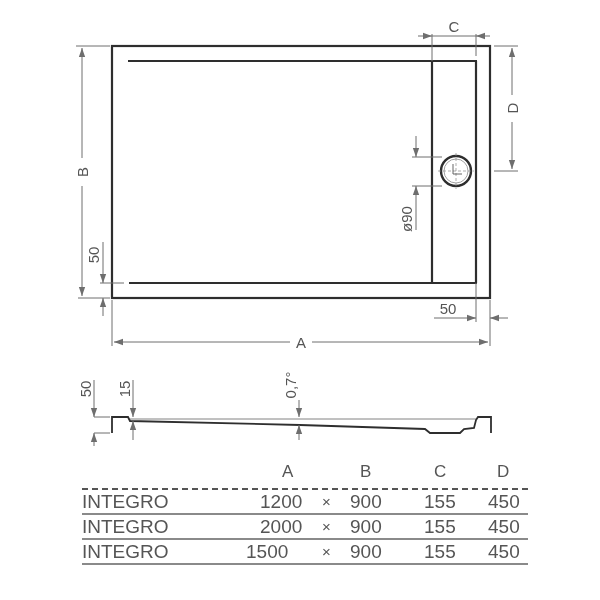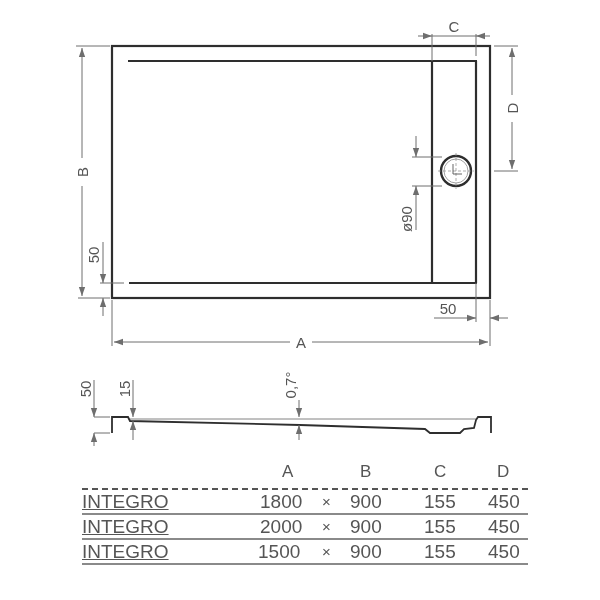--- a/index.html
+++ b/index.html
@@ -5,21 +5,21 @@
     html, body { margin: 0; padding: 0; background: #ffffff; }
     body { width: 600px; height: 600px; position: relative; overflow: hidden; font-family: "Liberation Sans", sans-serif; }
     svg { position: absolute; left: 0; top: 0; }
     .dimtxt { font-family: "Liberation Sans", sans-serif; fill: #555555; font-size: 15px; }
     .table { position: absolute; left: 82px; top: 462px; width: 446px; font-family: "Liberation Sans", sans-serif; color: #555555; }
     .thead { position: relative; height: 26px; }
     .thead span { position: absolute; top: 0; font-size: 17px; }
     .dash { height: 0; border-top: 2px dashed #555555; margin: 0 0 0 0; }
     .row { position: relative; height: 23px; border-bottom: 2px solid #8a8a8a; font-size: 19px; line-height: 24px; }
     .row span { position: absolute; top: 0; }
-    .model { left: 0; text-decoration: underline; }
+    .model { left: 0; }
   </style>
 </head>
 <body>
 
 <svg width="600" height="600" viewBox="0 0 600 600">
   <defs>
     <marker id="arr" viewBox="0 0 10 10" refX="10" refY="5" markerWidth="9" markerHeight="9" orient="auto-start-reverse" markerUnits="userSpaceOnUse">
       <path d="M0,1.5 L10,5 L0,8.5 z" fill="#6e6e6e"></path>
     </marker>
   </defs>
@@ -110,35 +110,35 @@
   <div class="thead">
     <span style="left:200px">A</span>
     <span style="left:278px">B</span>
     <span style="left:352px">C</span>
     <span style="left:415px">D</span>
   </div>
   <div class="dash"></div>
 
   <div class="row">
     <span class="model">INTEGRO</span>
-    <span style="left:178px">1800</span>
+    <span style="left:178px">1200</span>
     <span style="left:240px;font-size:15px">×</span>
     <span style="left:268px">900</span>
     <span style="left:342px">155</span>
     <span style="left:406px">450</span>
   </div>
   <div class="row">
     <span class="model">INTEGRO</span>
     <span style="left:178px">2000</span>
     <span style="left:240px;font-size:15px">×</span>
     <span style="left:268px">900</span>
     <span style="left:342px">155</span>
     <span style="left:406px">450</span>
   </div>
   <div class="row">
     <span class="model">INTEGRO</span>
-    <span style="left:176px">1500</span>
+    <span style="left:164px">1500</span>
     <span style="left:240px;font-size:15px">×</span>
     <span style="left:268px">900</span>
     <span style="left:342px">155</span>
     <span style="left:406px">450</span>
   </div>
 </div>
 
 </body></html>

